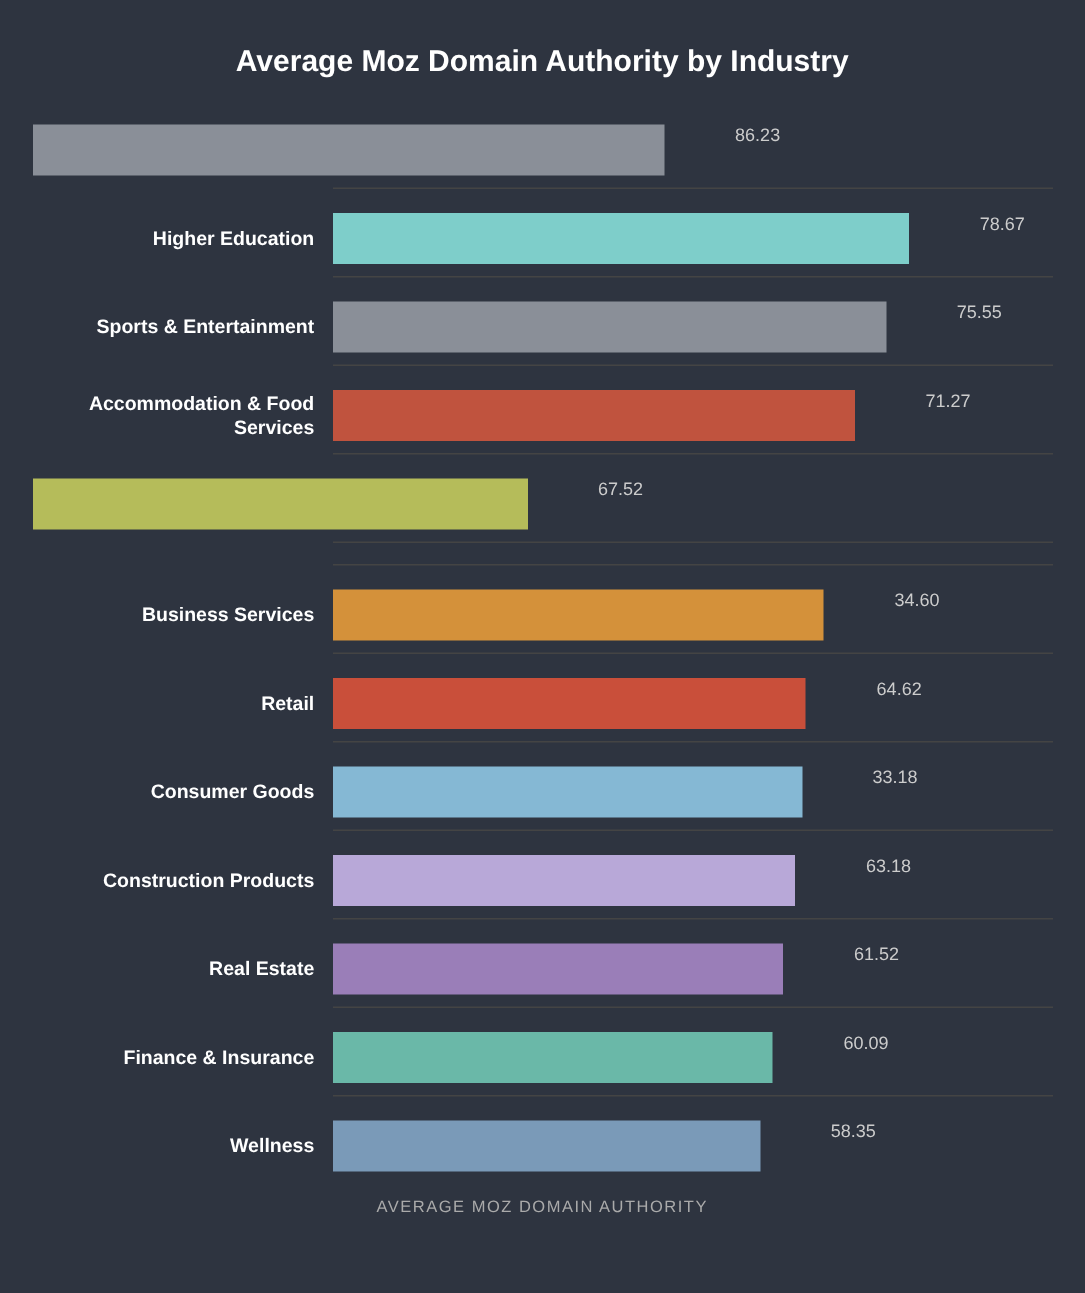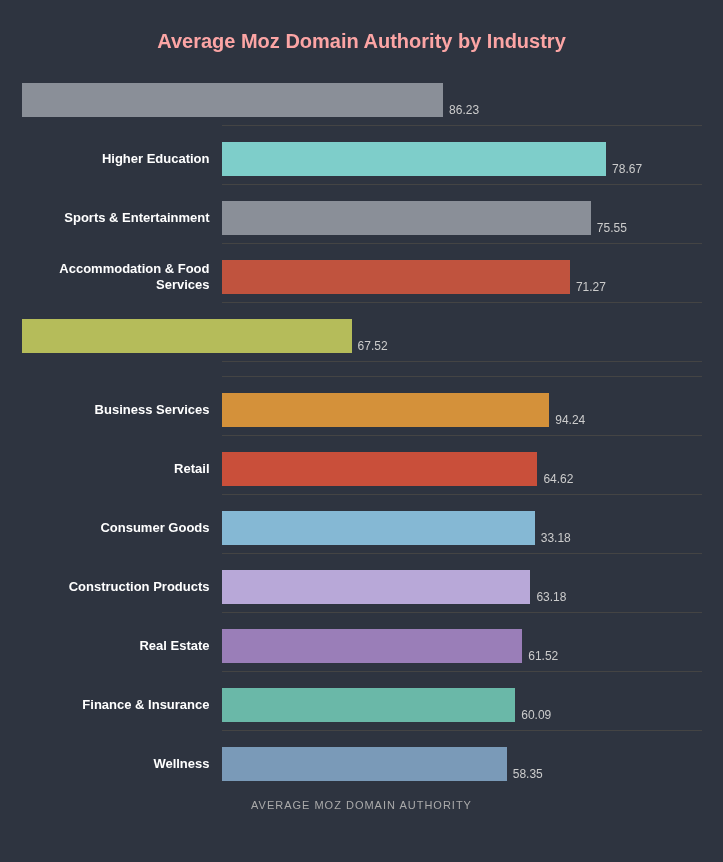--- a/index.html
+++ b/index.html
@@ -10,21 +10,21 @@
       min-height: 862px;
       display: flex;
       flex-direction: column;
       align-items: center;
       padding: 20px 10px;
       color: #ffffff;
     }
     .chart-title {
       font-size: 20px;
       font-weight: bold;
-      color: #fca5a5;
+      color: #ffffff;
       text-align: center;
       margin-bottom: 28px;
       margin-top: 10px;
     }
     .chart-container {
       width: 680px;
       display: flex;
       flex-direction: column;
       gap: 0px;
     }
@@ -40,21 +40,22 @@
       padding-right: 12px;
       font-size: 13px;
       font-weight: bold;
       color: #ffffff;
       flex-shrink: 0;
       line-height: 1.2;
     }
     .bar-wrapper {
       flex: 1;
       display: flex;
-      align-items: flex-end;
+      align-items: flex-start;
+      gap: 41px;
     }
     .bar {
       height: 34px;
       display: flex;
       align-items: center;
       justify-content: flex-end;
     }
     .bar-value {
       margin-left: 6px;
       font-size: 12px;
@@ -119,21 +120,21 @@
         <div class="bar" style="width: 330.098px; background-color: rgb(181, 188, 90);"></div>
         <span class="bar-value">67.52</span>
       </div>
     </div>
     <div class="separator"></div>
     <div class="separator"></div>
     <div class="bar-row">
       <div class="bar-label">Business Services</div>
       <div class="bar-wrapper">
         <div class="bar" style="width: 327.751px; background-color: rgb(212, 145, 58);"></div>
-        <span class="bar-value">94.24</span>
+        <span class="bar-value">34.60</span>
       </div>
     </div>
     <div class="separator"></div>
     <div class="bar-row">
       <div class="bar-label">Retail</div>
       <div class="bar-wrapper">
         <div class="bar" style="width: 315.92px; background-color: rgb(201, 79, 58);"></div>
         <span class="bar-value">64.62</span>
       </div>
     </div>

